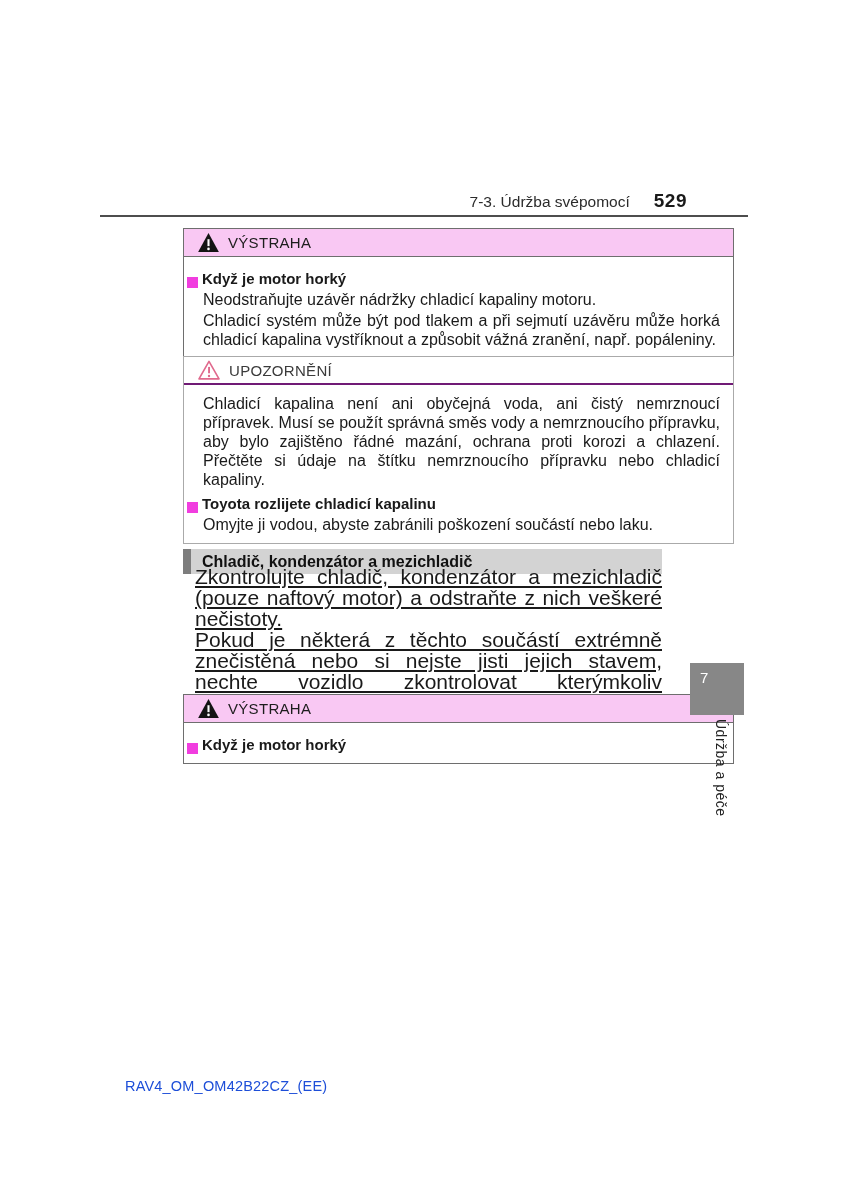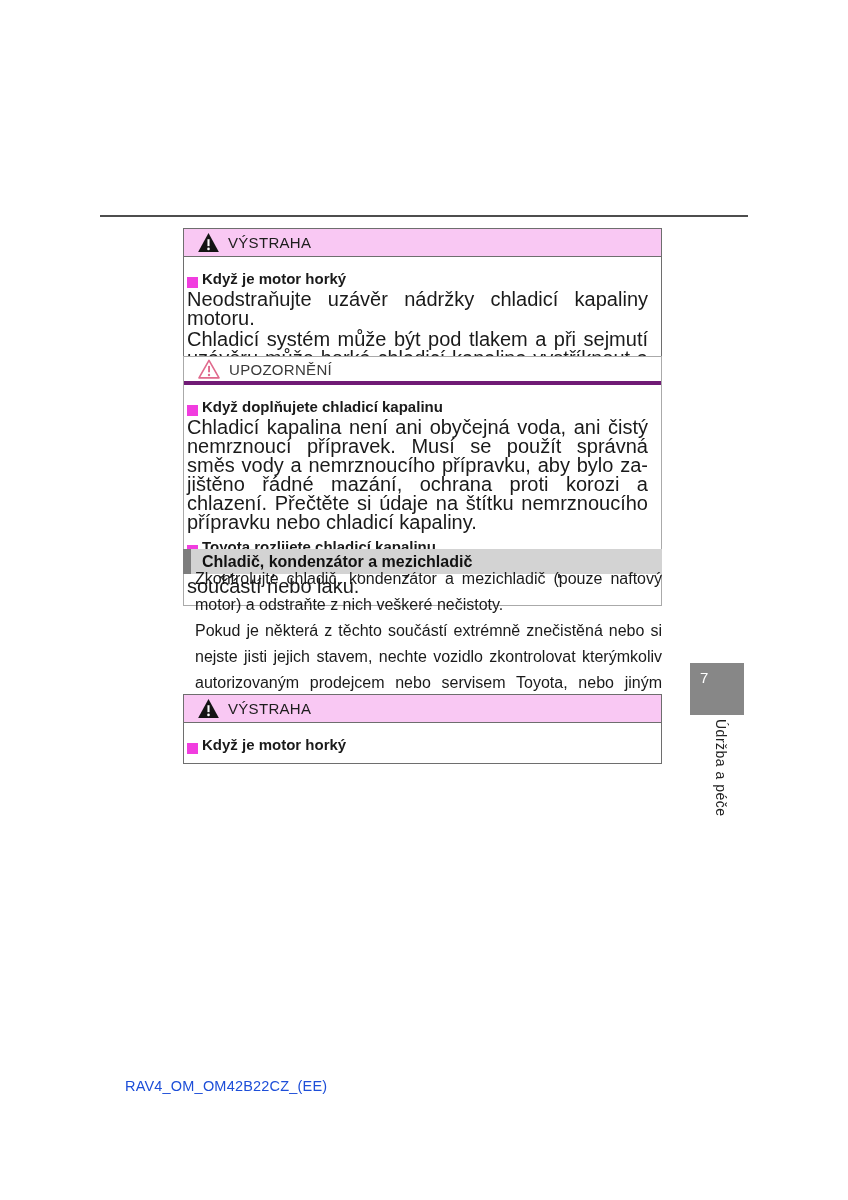--- a/index.html
+++ b/index.html
@@ -18,58 +18,62 @@
   body{font-family:"Liberation Sans","DejaVu Sans",sans-serif;color:var(--text-color);}
   .page{position:relative;width:848px;height:1200px;background:#fff;overflow:hidden;}
 
   
   .page-header{position:absolute;top:190px;right:161px;display:flex;align-items:baseline;gap:24px;}
   .page-header .sec{font-size:15.5px;color:#2b2b2b;}
   .page-header .num{font-size:19px;font-weight:bold;letter-spacing:.5px;}
   .header-rule{position:absolute;top:215px;left:100px;width:648px;height:2px;background:#4d4d4d;}
 
   
-  .box{position:absolute;left:183px;width:479px;background:#fff;}
+  .box{position:absolute;left:183px;width:551px;background:#fff;}
   .warn-box{border:1px solid var(--warning-border);}
   .caution-box{border:1px solid var(--caution-border);}
   .box-head{height:28px;display:flex;align-items:center;gap:9px;padding-left:14px;
             font-size:15px;color:#1d1d1d;letter-spacing:.3px;}
   .warn-box .box-head{background:var(--warning-header-bg);border-bottom:1px solid var(--warning-border);}
-  .caution-box .box-head{background:#fff;border-bottom:4px solid #701a75;color:#3a3a3a;}
+  .caution-box .box-head{background:#fff;border-bottom:2px solid #701a75;color:#3a3a3a;}
   .tri{display:inline-flex;flex:0 0 auto;}
   .box-body{padding:7px 13px 9px 3px;}
   .item-head{display:flex;align-items:flex-end;gap:4px;font-weight:bold;font-size:15px;line-height:19px;margin-top:5px;}
   .sq{flex:0 0 auto;width:11px;height:11px;margin-top:3px;background:var(--bullet-magenta);}
-  .box-body p{font-size:20px;line-height:19px;text-align:justify;
+  .box-body p{margin-left:16px;font-size:16px;line-height:19px;text-align:justify;
               hyphens:manual;-webkit-hyphens:manual;margin-top:2px;}
 
   
   .section-bar{position:absolute;left:183px;top:538px;width:479px;height:25px;
                background:var(--section-bar-bg);display:flex;align-items:center;margin-top:11px;}
   .bar-tab{width:8px;height:25px;background:var(--section-bar-tab);flex:0 0 auto;}
   .section-bar .bar-title{font-weight:bold;font-size:16px;padding-left:11px;color:#111;}
   .body-text{position:absolute;left:195px;top:566px;width:467px;}
-  .body-text p{font-size:16px;line-height:26px;text-align:justify;hyphens:manual;-webkit-hyphens:manual;}
+  .body-text p{font-size:21px;line-height:21px;text-align:justify;hyphens:manual;text-decoration:underline;-webkit-hyphens:manual;}
 
   
   .side-tab-box{position:absolute;left:690px;top:663px;width:54px;height:52px;
                 background:var(--side-tab-bg);color:#fff;}
   .side-tab-box span{position:absolute;left:10px;top:6px;font-size:15px;}
   .side-tab-label{position:absolute;left:701px;top:719px;width:28px;height:120px;
                   writing-mode:vertical-rl;text-orientation:mixed;
                   font-size:14px;color:#222;letter-spacing:.5px;}
 
   
   .page-footer{position:absolute;left:125px;top:1078px;font-size:14.5px;color:#1d4ed8;letter-spacing:.2px;}
 </style>
 </head>
 <body>
 
 <div class="page">
 
+  <div class="page-header">
+    <span class="sec">7-3. Údržba svépomocí</span>
+    <span class="num">529</span>
+  </div>
   <div class="header-rule"></div>
 
   <section class="box warn-box" style="top:228px;">
     <div class="box-head">
       <span class="tri">
         <svg width="21" height="19" viewBox="0 0 24 22" aria-hidden="true">
           <path d="M12 0 L24 22 L0 22 Z" fill="#141414"></path>
           <rect x="10.8" y="7.2" width="2.4" height="8" fill="#fff"></rect>
           <circle cx="12" cy="18.4" r="1.5" fill="#fff"></circle>
         </svg>
@@ -94,24 +98,20 @@
         <svg width="22" height="20" viewBox="0 0 24 22" aria-hidden="true">
           <path d="M12 1.6 L23 20.8 L1 20.8 Z" fill="none" stroke="#e06a8d" stroke-width="1.8" stroke-linejoin="round"></path>
           <rect x="11" y="7.6" width="2.1" height="7" fill="#e06a8d"></rect>
           <circle cx="12" cy="17.6" r="1.3" fill="#e06a8d"></circle>
         </svg>
       </span>
       <span>UPOZORNĚNÍ</span>
     </div>
     <div class="box-body">
       <div class="item">
-        <div class="item-head">
-          <span class="sq"></span>
-          <span>Když doplňujete chladicí kapalinu</span>
-        </div>
         <p>Chladicí kapalina není ani obyčejná voda, ani čistý nemrznoucí přípravek. Musí se použít správná směs vody a nemrznoucího přípravku, aby bylo za­jištěno řádné mazání, ochrana proti korozi a chlazení. Přečtěte si údaje na štítku nemrznoucího přípravku nebo chladicí kapaliny.</p>
       </div>
       <div class="item">
         <div class="item-head">
           <span class="sq"></span>
           <span>Toyota rozlijete chladicí kapalinu</span>
         </div>
         <p>Omyjte ji vodou, abyste zabránili poškození součástí nebo laku.</p>
       </div>
     </div>

